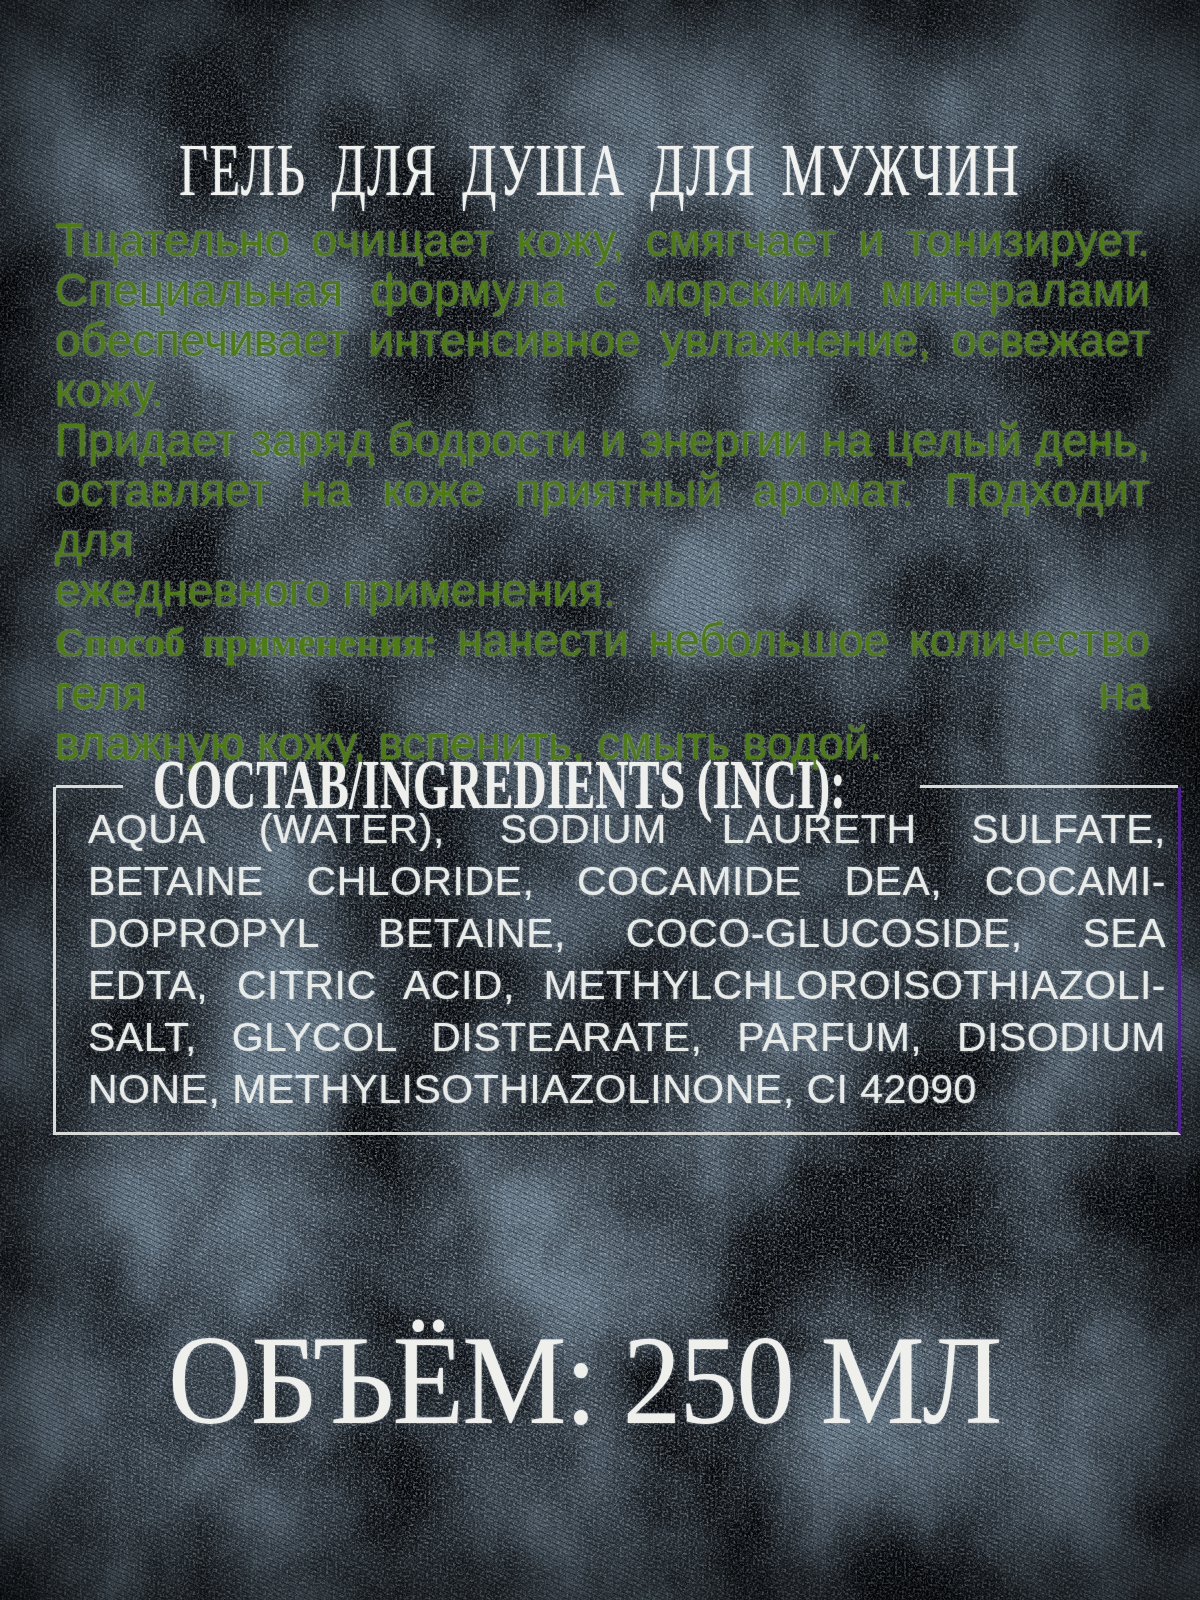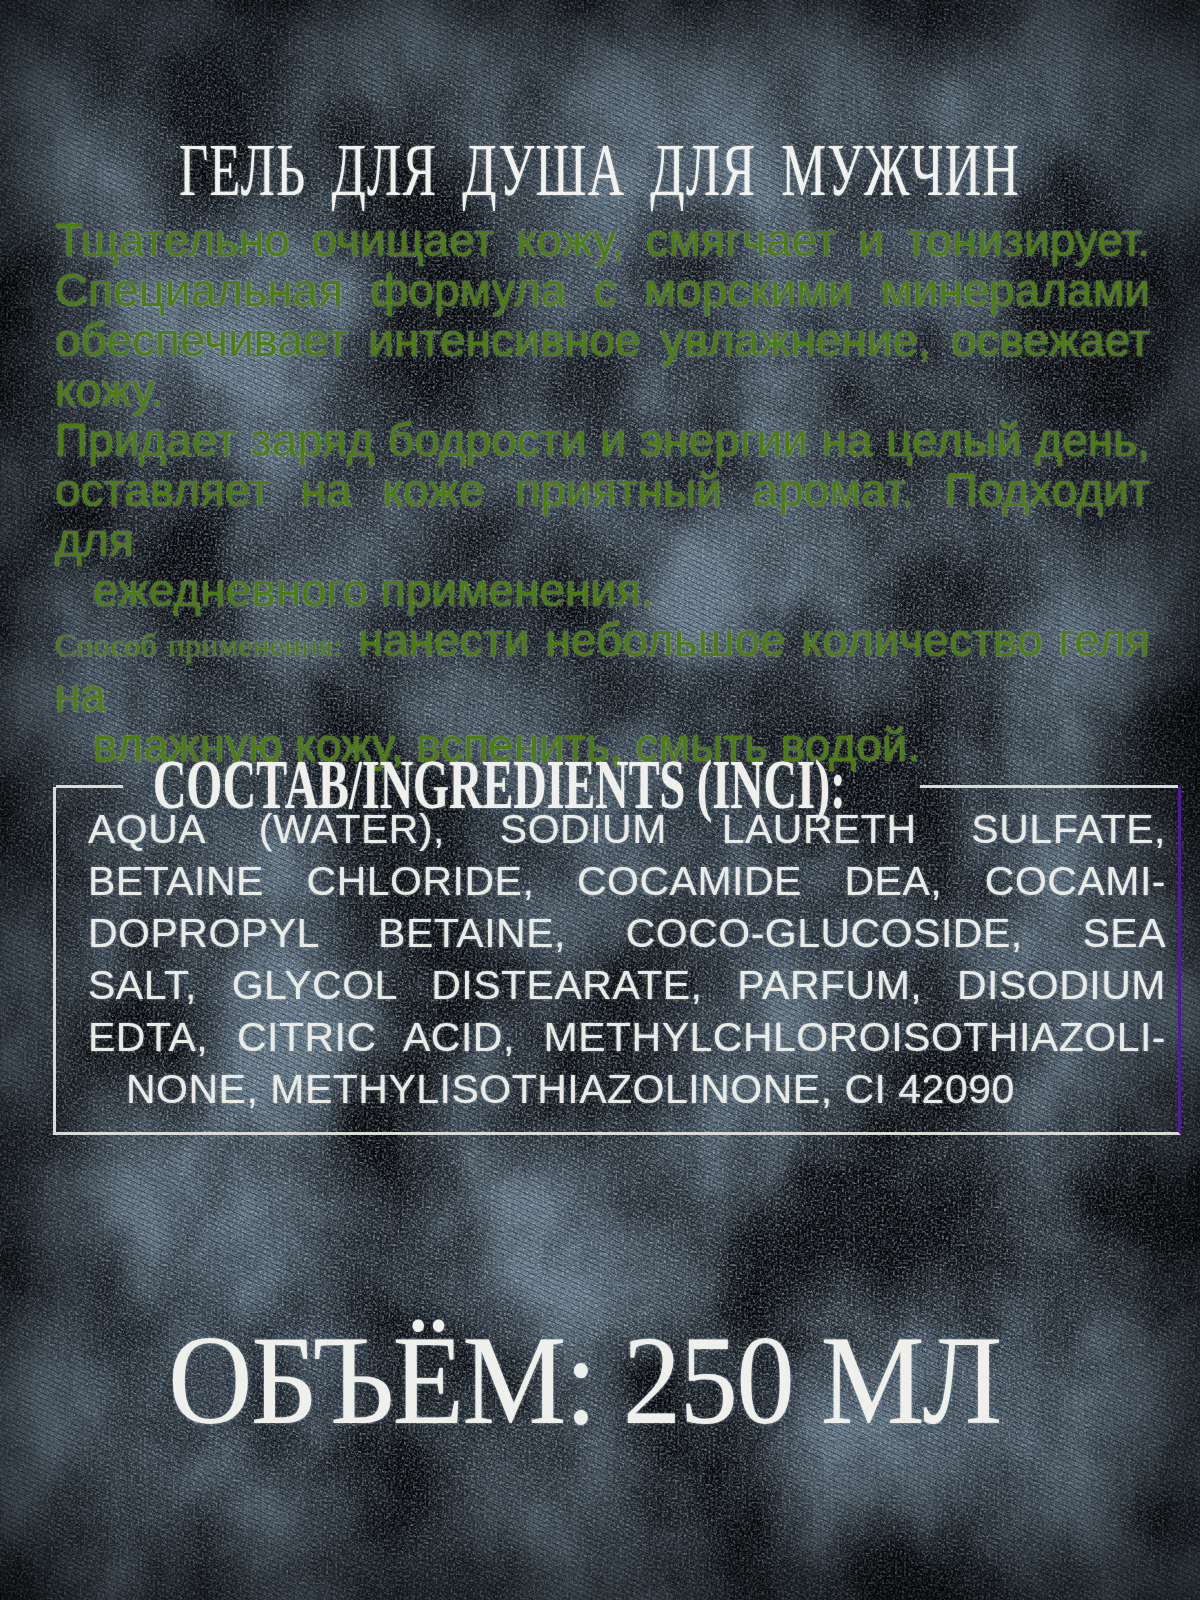--- a/index.html
+++ b/index.html
@@ -33,24 +33,24 @@
     font-family:"Liberation Serif", serif;
     font-size:74px; line-height:1; letter-spacing:2px; word-spacing:16px;
     transform:scaleX(.68); white-space:nowrap; color:#f1f2ee;
   }
 
   .desc {
     position:absolute; left:55px; top:215px; width:1095px;
     font-size:46px; line-height:50px; color:#4d7c0f;
   }
   .jline { text-align:justify; text-align-last:justify; }
-  .lline { text-align:center; text-align-last:left;margin-left:38px; }
+  .lline { text-align:center; text-align-last:left; }
 
   .usage-lead {
-    font-family:"Liberation Serif", serif; font-weight:normal; font-size:32px;
+    font-family:"Liberation Serif", serif; font-weight:bold; font-size:40px;
   }
 
   .inci-box {
     position:absolute; left:53px; top:787px; width:1122px; height:345px;
     border-left:3px solid #d9dbd7; border-right:3px solid #4c1d95; border-bottom:3px solid #d9dbd7;
   }
   .dash-left  { position:absolute; left:0;  top:-2px; width:67px;  height:3px; background:#d9dbd7; }
   .dash-right { position:absolute; right:0; top:-2px; width:258px; height:3px; background:#d9dbd7; }
   .inci-heading {
     position:absolute; left:97px; top:-37px;
@@ -124,21 +124,21 @@
   </div>
 
   <div class="inci-box">
     <div class="dash-left"></div>
     <div class="dash-right"></div>
     <div class="inci-heading glow">СОСТАВ/INGREDIENTS (INCI):</div>
     <div class="inci-text glow">
       <div class="jline">AQUA (WATER), SODIUM LAURETH SULFATE,</div>
       <div class="jline">BETAINE CHLORIDE, COCAMIDE DEA, COCAMI-</div>
       <div class="jline">DOPROPYL BETAINE, COCO-GLUCOSIDE, SEA</div>
+      <div class="jline">EDTA, CITRIC ACID, METHYLCHLOROISOTHIAZOLI-</div>
       <div class="jline">SALT, GLYCOL DISTEARATE, PARFUM, DISODIUM</div>
-      <div class="jline">EDTA, CITRIC ACID, METHYLCHLOROISOTHIAZOLI-</div>
       <div class="lline">NONE, METHYLISOTHIAZOLINONE, CI 42090</div>
     </div>
   </div>
 
   <div class="volume glow">ОБЪЁМ: 250 МЛ</div>
 
 </div>
 
 </body></html>

